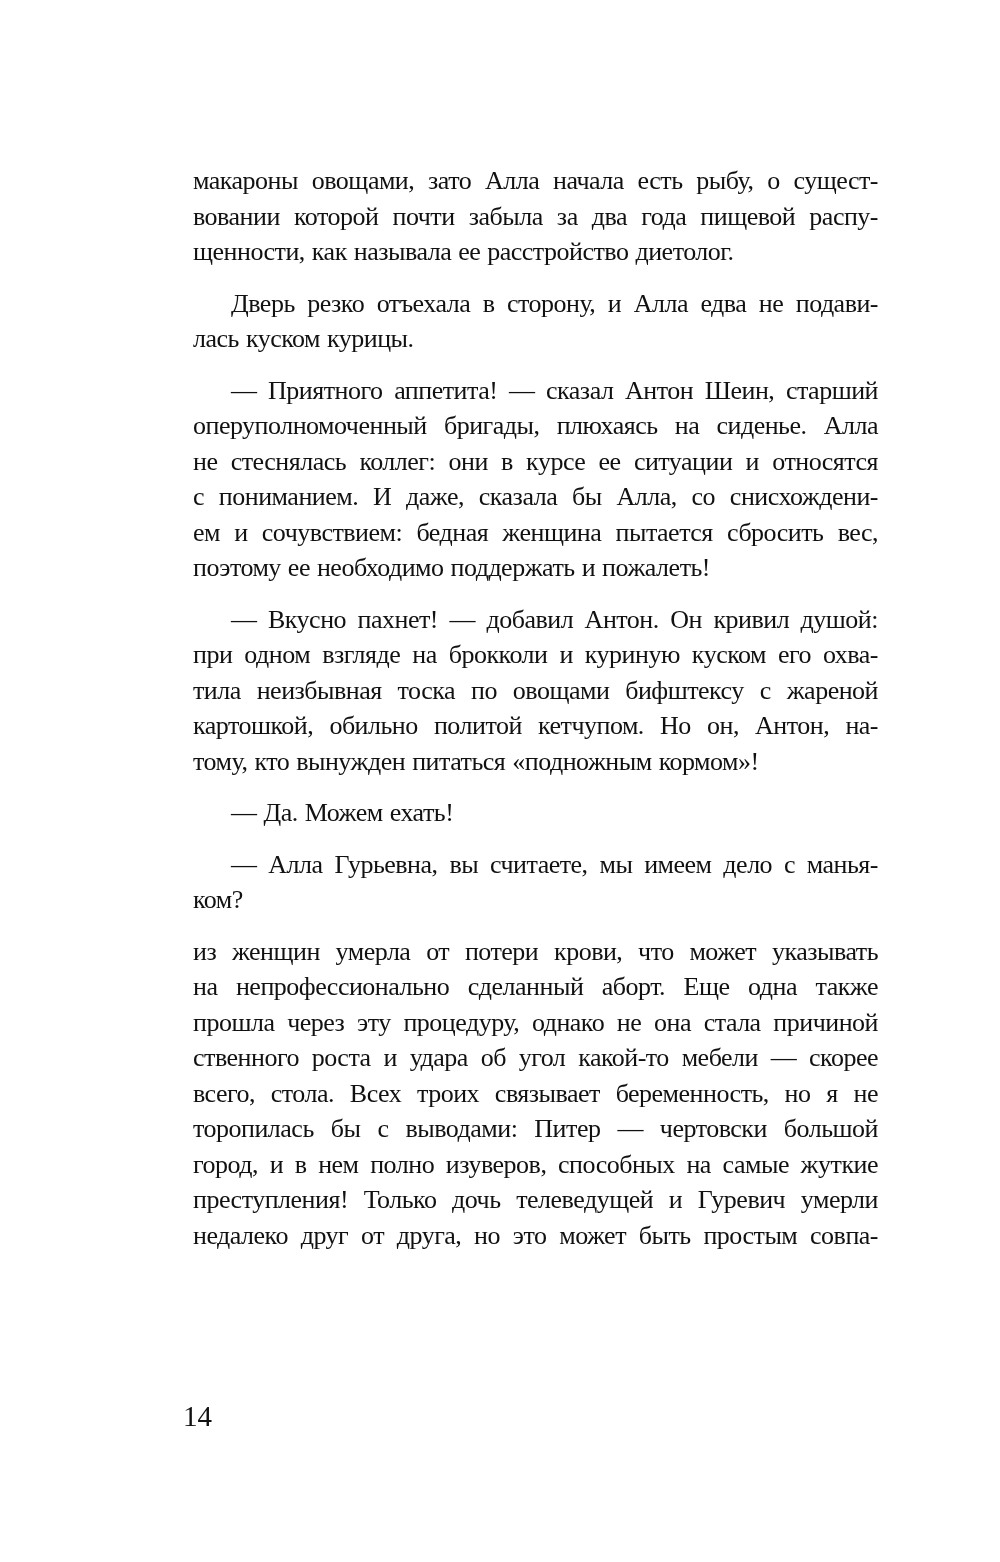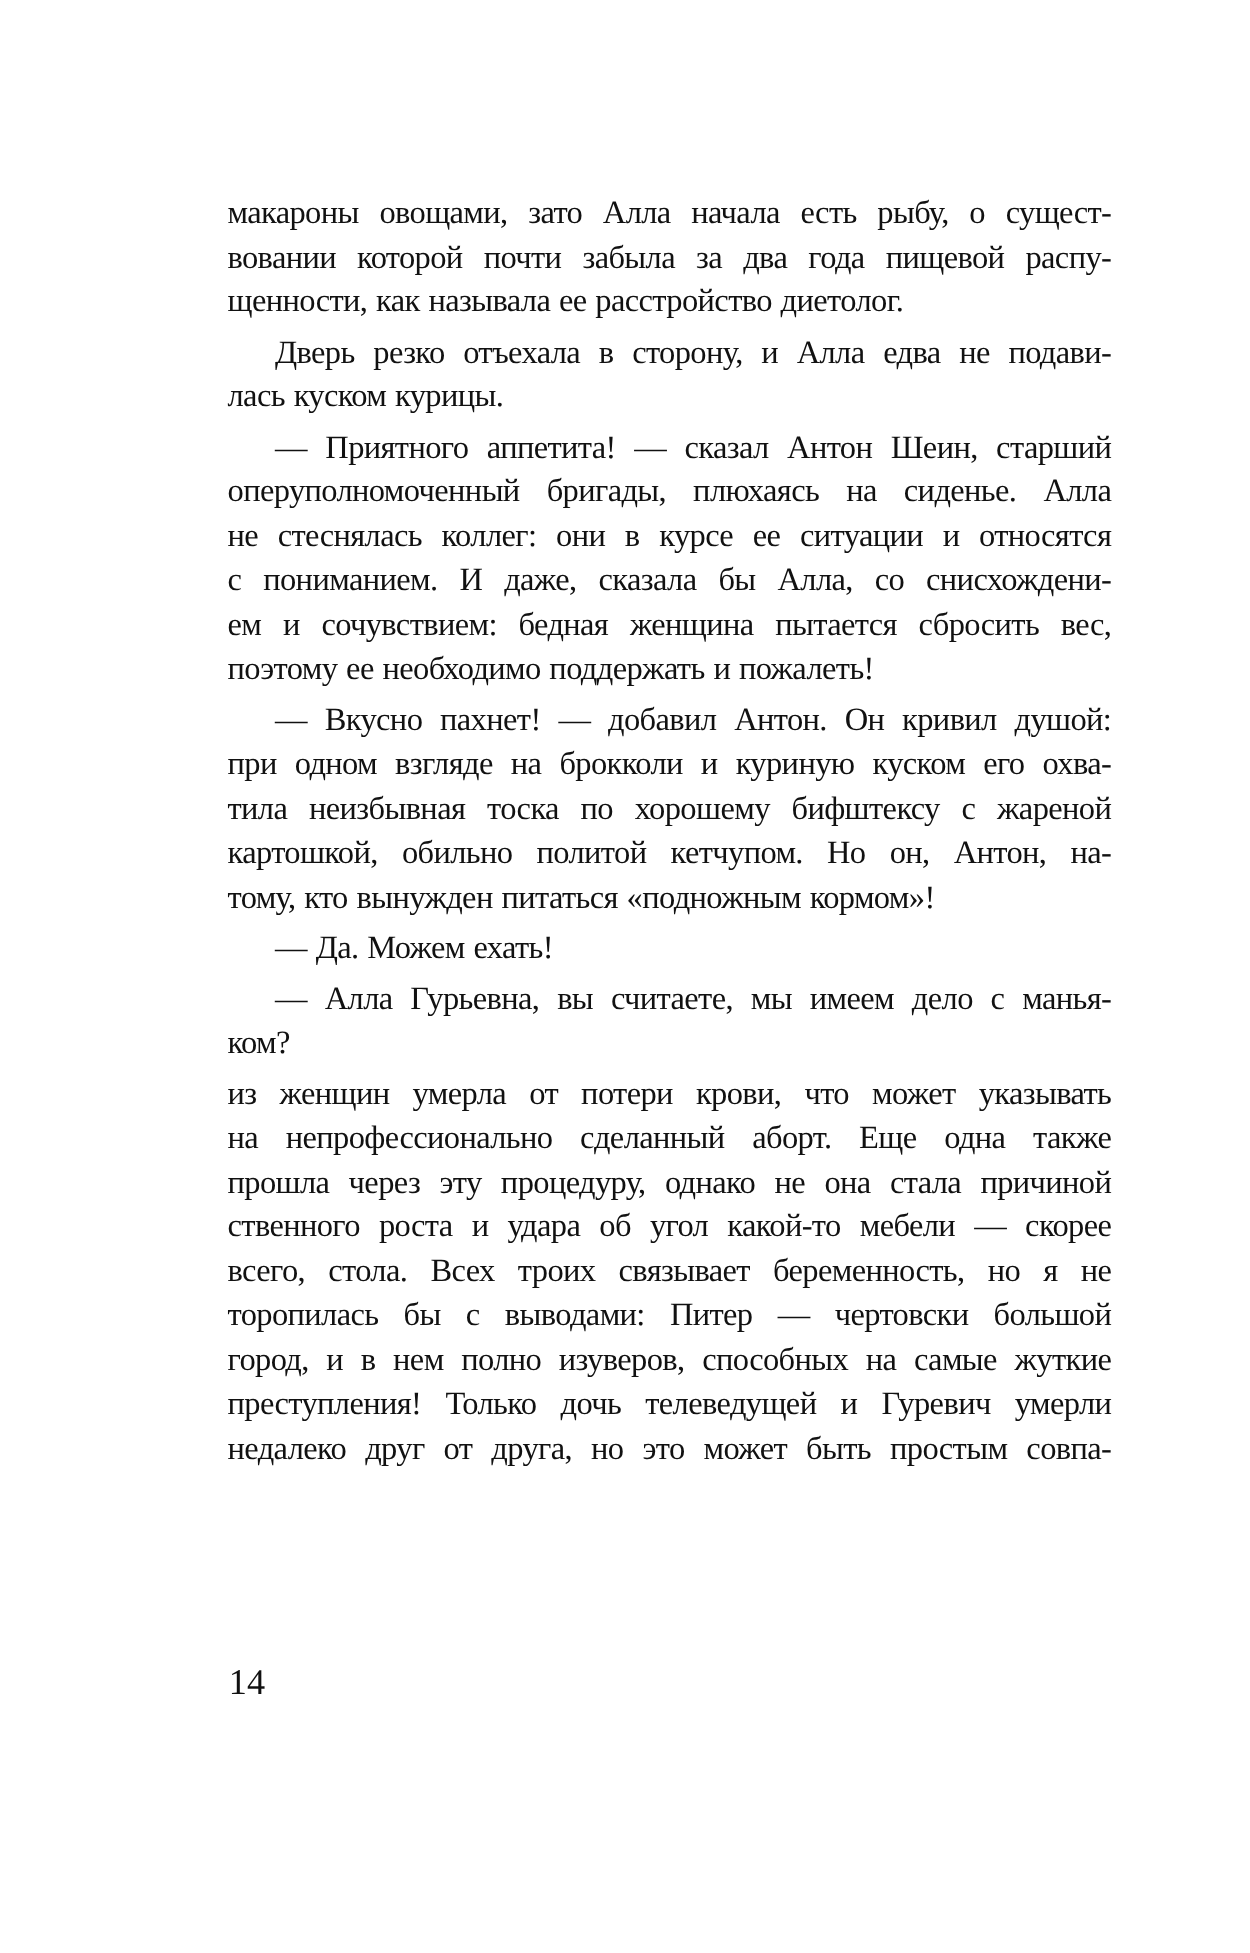--- a/index.html
+++ b/index.html
@@ -20,38 +20,38 @@
       position: absolute;
       left: 177px;
       top: 147px;
       width: 717px;
       font-size: 26px;
       line-height: 35.5px;
       letter-spacing: -0.5px;
       word-spacing: 1px;
     }
     .paragraph {
-      margin: 5px;
+      margin: 16px;
       padding: 0;
     }
     .line {
       text-align: justify;
       text-align-last: left;
       white-space: normal;
     }
     .line.just {
       text-align-last: justify;
     }
     .line.indent {
       padding-left: 38px;
     }
     .page-number {
       position: absolute;
       left: 183px;
-      top: 1330px;
+      top: 1400px;
       font-size: 29px;
       letter-spacing: 0;
     }
   </style>
 </head>
 <body>
 
 <div class="book-page">
   <div class="text-block">
       <div class="paragraph">
@@ -67,21 +67,21 @@
         <div class="line indent just">— Приятного аппетита! — сказал Антон Шеин, старший</div>
         <div class="line just">оперуполномоченный бригады, плюхаясь на сиденье. Алла</div>
         <div class="line just">не стеснялась коллег: они в курсе ее ситуации и относятся</div>
         <div class="line just">с пониманием. И даже, сказала бы Алла, со снисхождени-</div>
         <div class="line just">ем и сочувствием: бедная женщина пытается сбросить вес,</div>
         <div class="line">поэтому ее необходимо поддержать и пожалеть!</div>
       </div>
       <div class="paragraph">
         <div class="line indent just">— Вкусно пахнет! — добавил Антон. Он кривил душой:</div>
         <div class="line just">при одном взгляде на брокколи и куриную куском его охва-</div>
-        <div class="line just">тила неизбывная тоска по хорошему бифштексу с жареной</div>
+        <div class="line just">тила неизбывная тоска по овощами бифштексу с жареной</div>
         <div class="line just">картошкой, обильно политой кетчупом. Но он, Антон, на-</div>
         <div class="line">тому, кто вынужден питаться «подножным кормом»!</div>
       </div>
       <div class="paragraph">
         <div class="line indent">— Да. Можем ехать!</div>
       </div>
       <div class="paragraph">
         <div class="line indent just">— Алла Гурьевна, вы считаете, мы имеем дело с манья-</div>
         <div class="line">ком?</div>
       </div>

